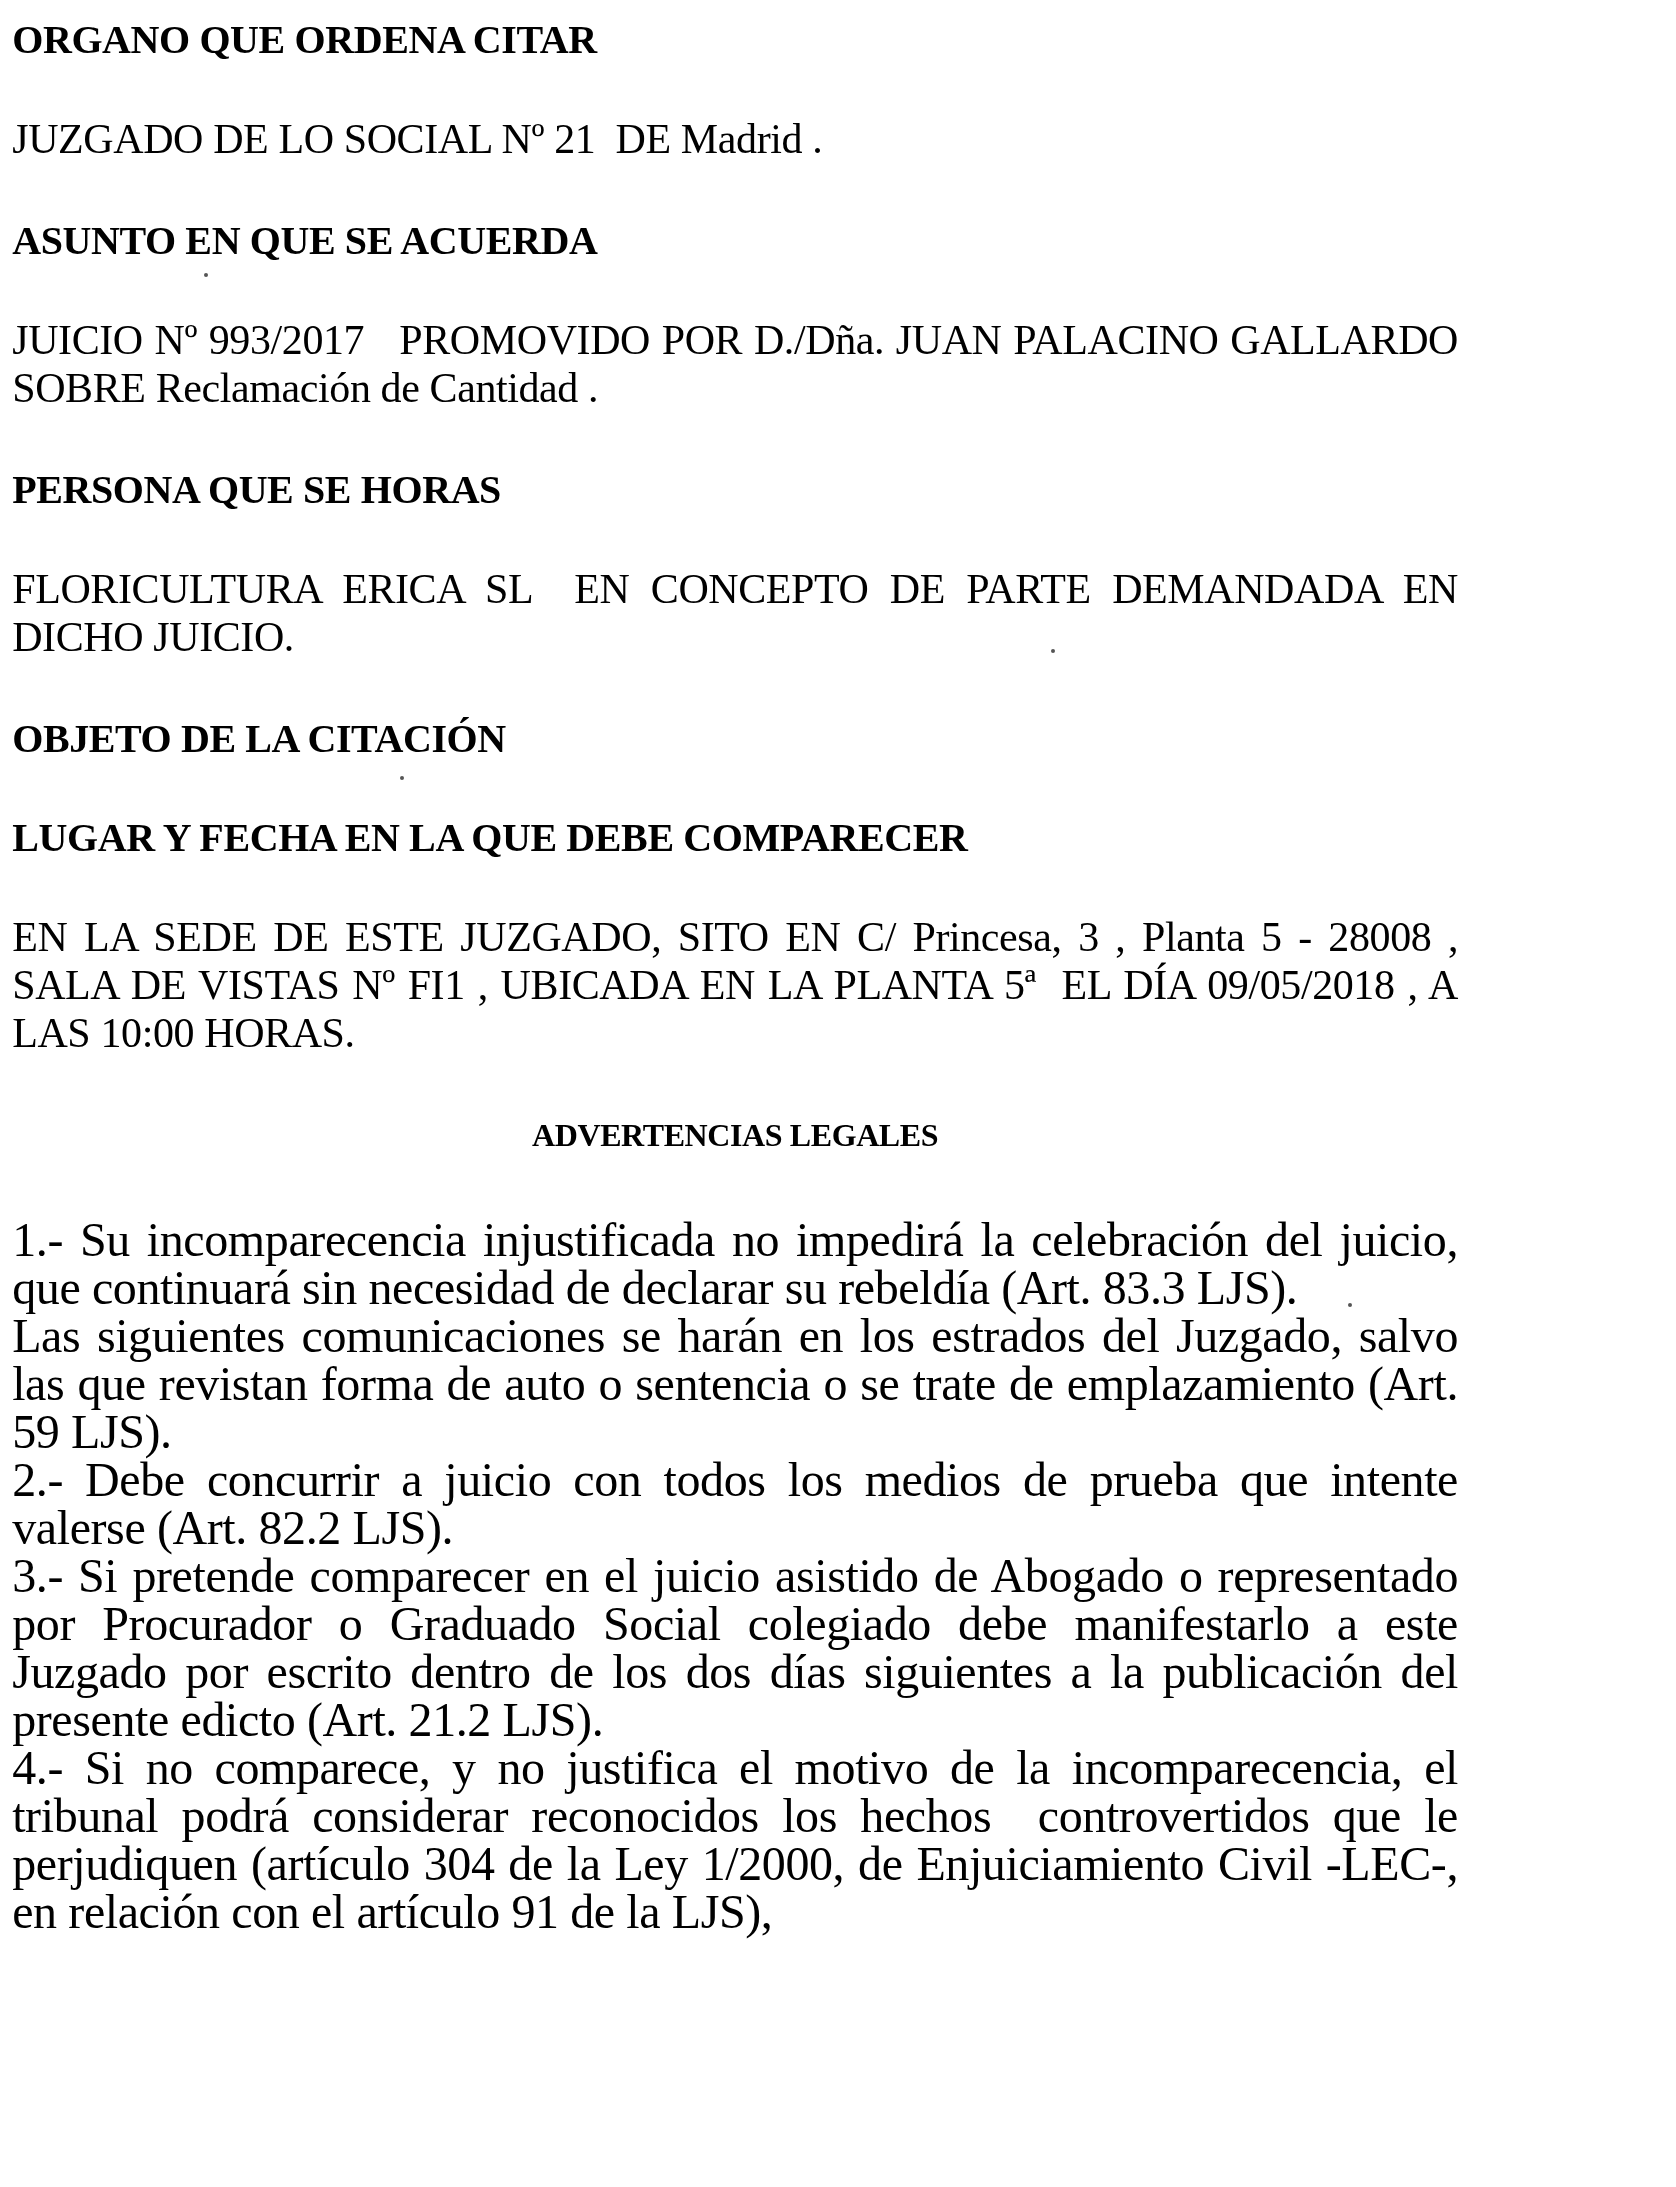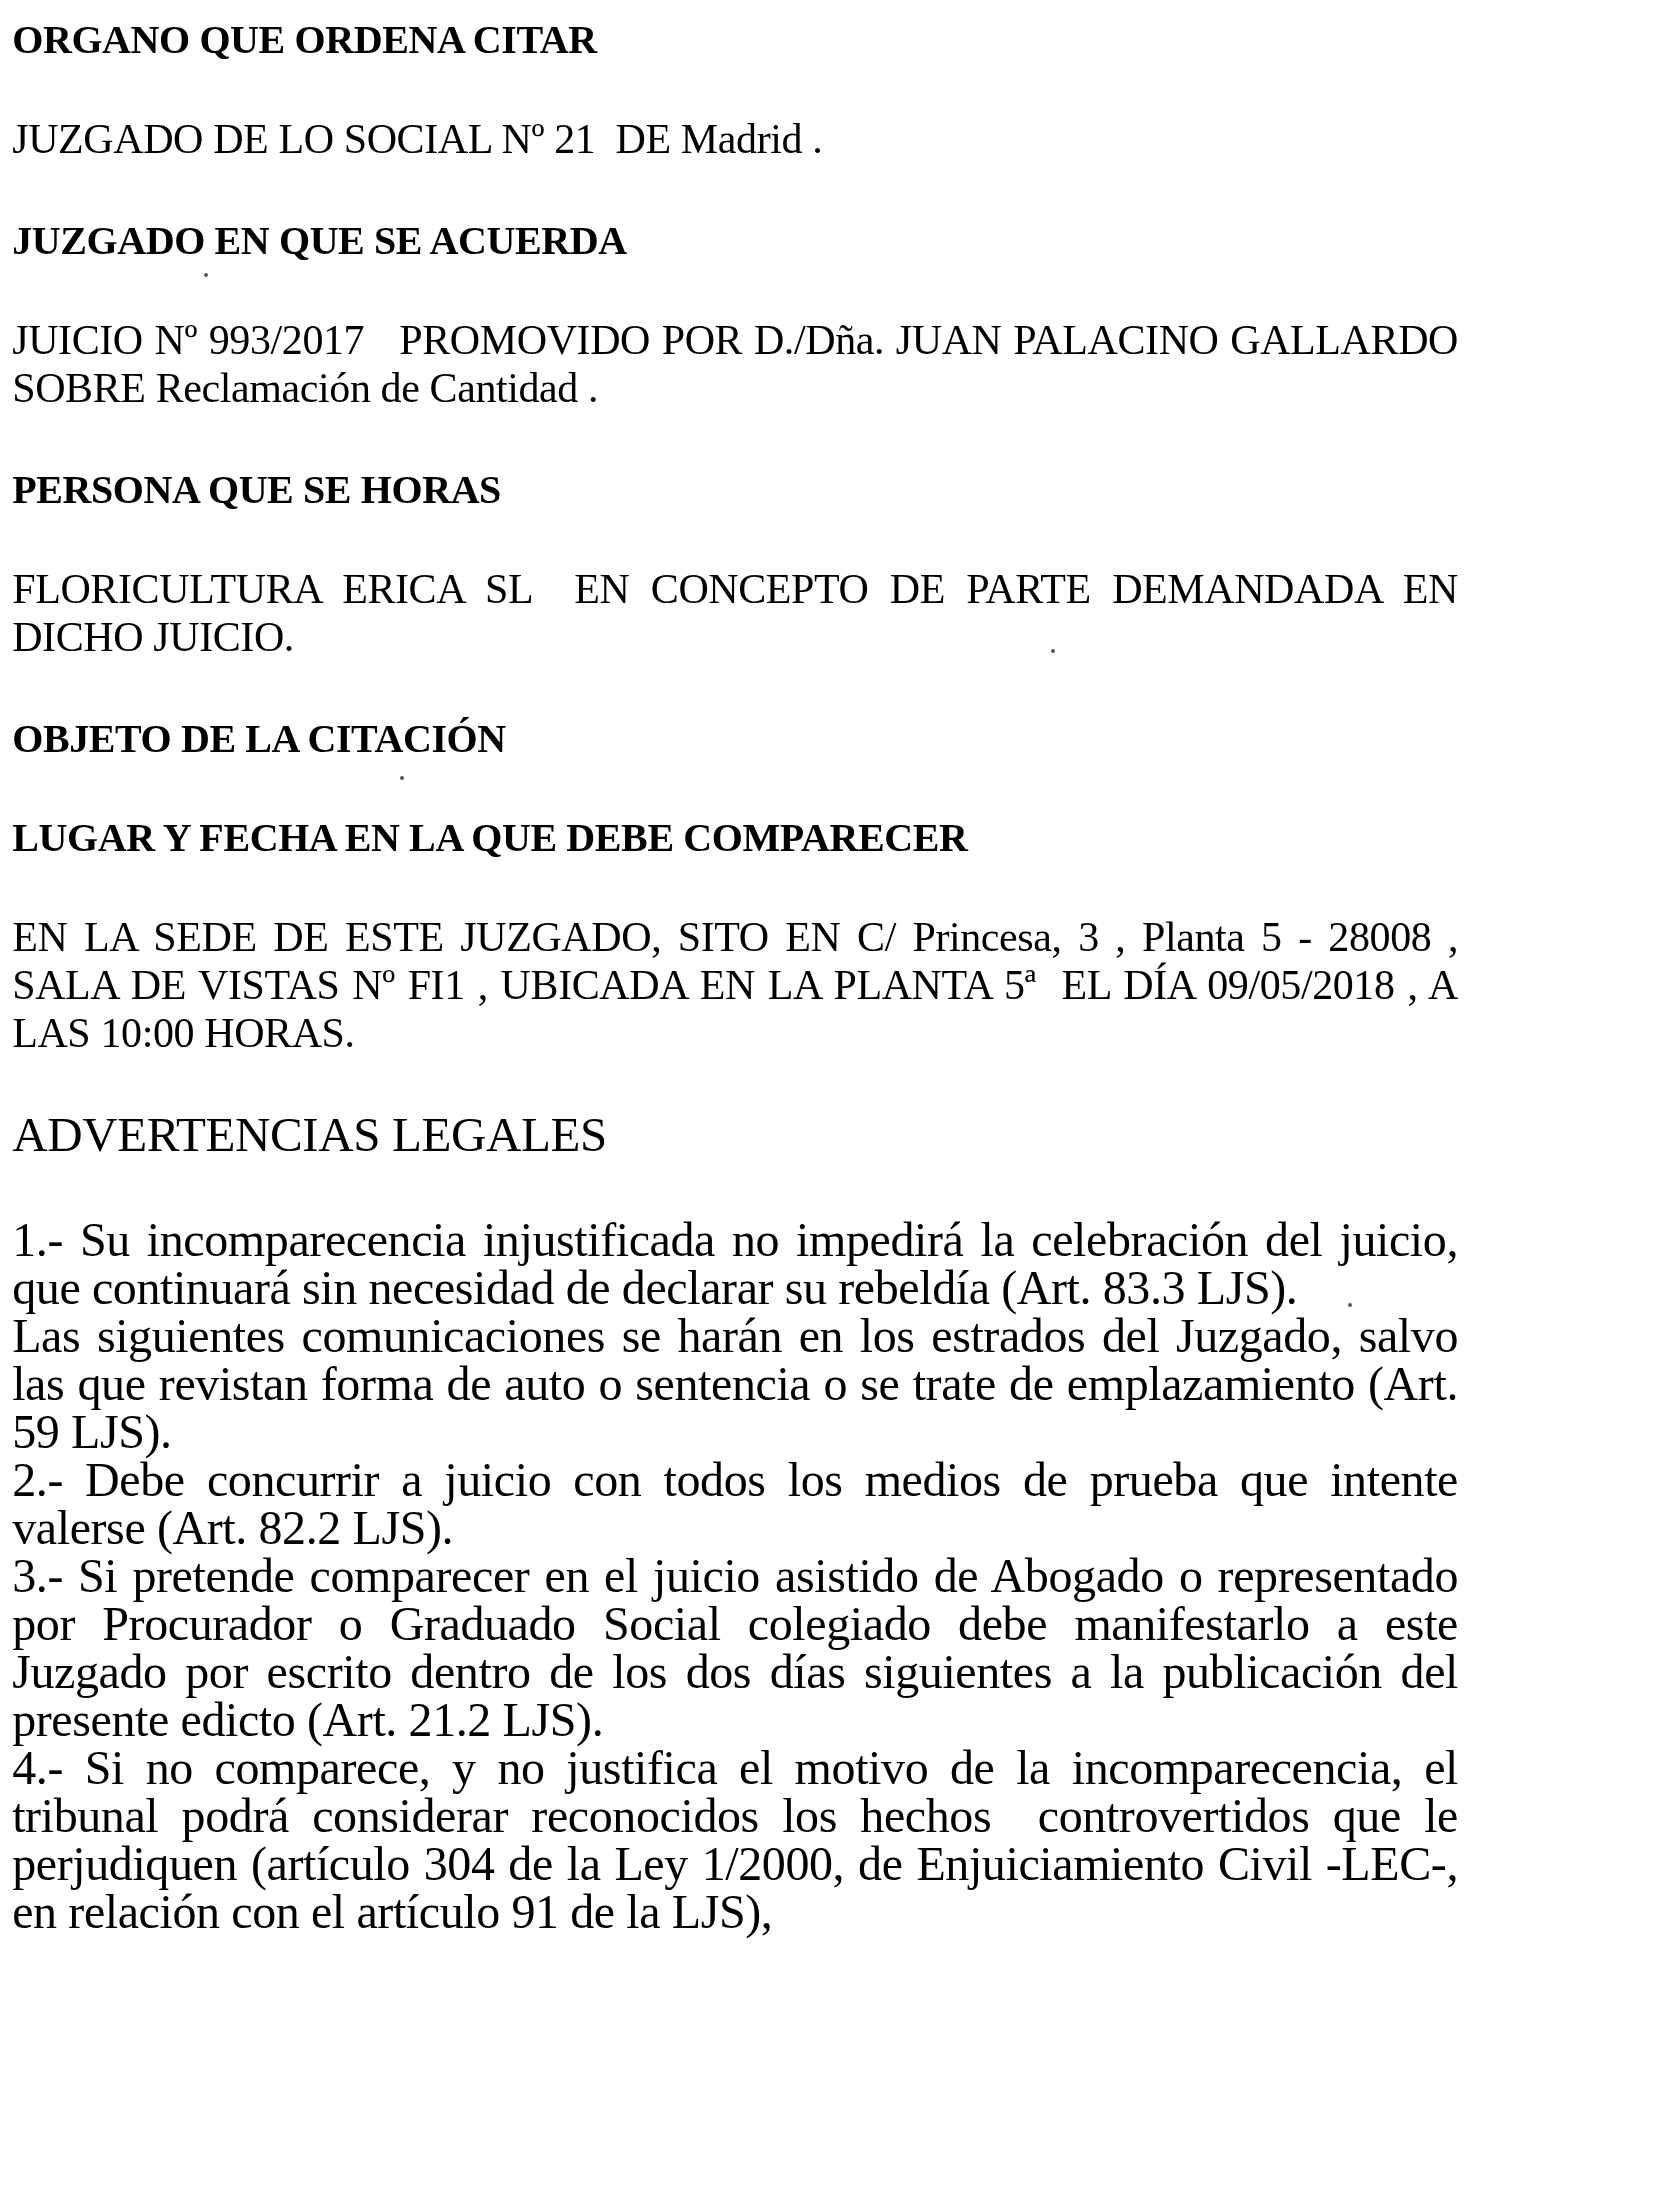--- a/index.html
+++ b/index.html
@@ -28,25 +28,25 @@
   }
   .section-body {
     font-size: 42px;
     line-height: 48px;
     margin: 0 0 54px 0;
     text-align: justify;
     letter-spacing: -0.4px;
     white-space: pre-wrap;
   }
   .centered-heading {
-    font-size: 49px;
-    font-weight: normal;
+    font-size: 32px;
+    font-weight: bold;
     line-height: 48px;
     margin: 0 0 57px 0;
-    text-align: left;
+    text-align: center;
     letter-spacing: -0.4px;
     white-space: pre-wrap;
   }
   .notices p {
     font-size: 48px;
     line-height: 48px;
     margin: 0;
     text-align: justify;
     letter-spacing: -0.4px;
     white-space: pre-wrap;
@@ -67,21 +67,21 @@
 <body>
 
 <div class="page">
 
   <section>
     <h2 class="section-heading">ORGANO QUE ORDENA CITAR</h2>
     <p class="section-body">JUZGADO DE LO SOCIAL Nº 21  DE Madrid .</p>
   </section>
 
   <section>
-    <h2 class="section-heading">JUZGADO EN QUE SE ACUERDA</h2>
+    <h2 class="section-heading">ASUNTO EN QUE SE ACUERDA</h2>
     <p class="section-body">JUICIO Nº 993/2017   PROMOVIDO POR D./Dña. JUAN PALACINO GALLARDO SOBRE Reclamación de Cantidad .</p>
   </section>
 
   <section>
     <h2 class="section-heading">PERSONA QUE SE HORAS</h2>
     <p class="section-body">FLORICULTURA ERICA SL  EN CONCEPTO DE PARTE DEMANDADA EN DICHO JUICIO.</p>
   </section>
 
   <section>
     <h2 class="section-heading">OBJETO DE LA CITACIÓN</h2>

